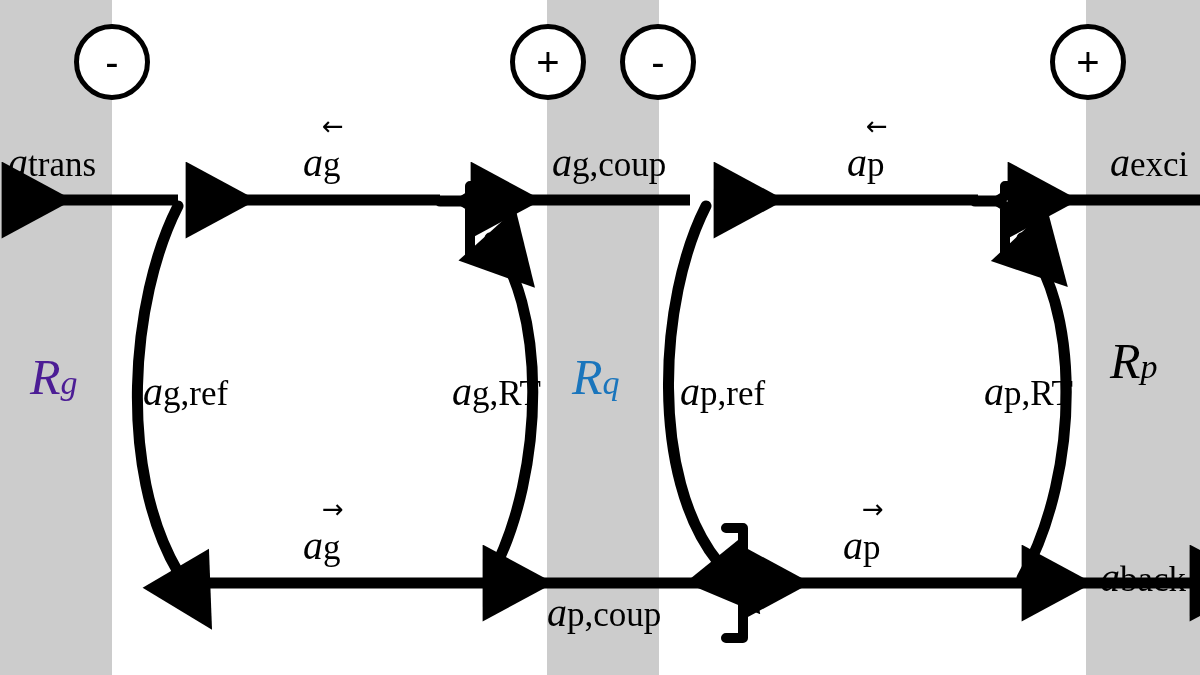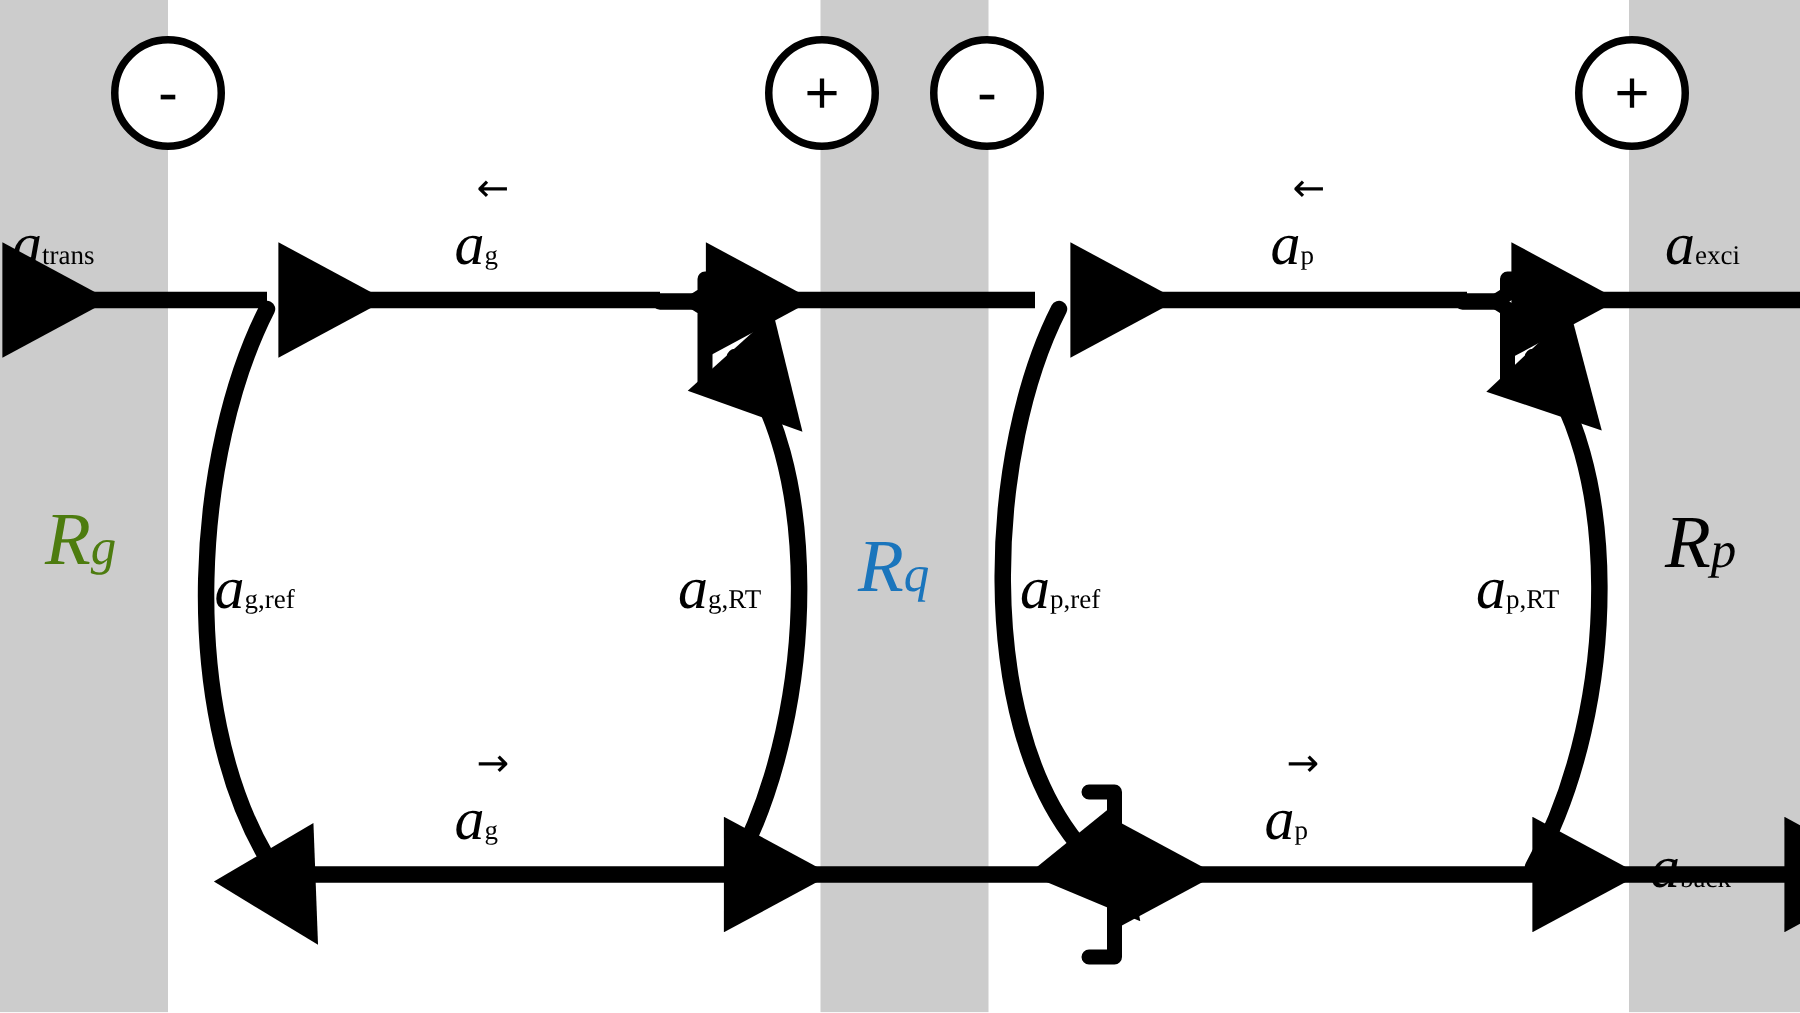--- a/index.html
+++ b/index.html
@@ -33,21 +33,21 @@
     white-space: nowrap;
     color: #000000;
     line-height: 1;
   }
   .amp {
     font-style: italic;
     font-size: 40px;
   }
   .sub {
     font-style: normal;
-    font-size: 18px;
+    font-size: 35px;
   }
   .rlbl {
     position: absolute;
     white-space: nowrap;
     font-style: italic;
     font-size: 50px;
     line-height: 1;
   }
   .rsub {
     font-style: italic;
@@ -153,38 +153,41 @@
   <div class="circ" style="left:510px; top:24px; width:76px; height:76px;">
     <span>+</span>
   </div>
   <div class="circ" style="left:620px; top:24px; width:76px; height:76px;">
     <span>-</span>
   </div>
   <div class="circ" style="left:1050px; top:24px; width:76px; height:76px;">
     <span>+</span>
   </div>
 
-  <div class="rlbl" style="left:30px; top:334px; color:#4d7c0f;">
+  <div class="rlbl" style="left:30px; top:352px; color:#4c1d95;">
     <span>R</span><span class="rsub">g</span>
   </div>
   <div class="rlbl" style="left:572px; top:352px; color:#1a75bc;font-family:Liberation Serif, serif;">
     <span>R</span><span class="rsub">q</span>
   </div>
   <div class="rlbl" style="left:1110px; top:336px; color:#000000;">
     <span>R</span><span class="rsub">p</span>
   </div>
 
   <div class="lbl amp" style="left:8px; top:143px;">
     <span>a</span><span class="sub">trans</span>
   </div>
 
   <div class="lbl amp" style="left:303px; top:143px;">
     <span>a</span><span class="arrsup"><span class="sub">g</span><span class="ov">←</span></span>
   </div>
 
+  <div class="lbl amp" style="left:552px; top:143px;">
+    <span>a</span><span class="sub">g,coup</span>
+  </div>
 
   <div class="lbl amp" style="left:847px; top:143px;">
     <span>a</span><span class="arrsup"><span class="sub">p</span><span class="ov">←</span></span>
   </div>
 
   <div class="lbl amp" style="left:1110px; top:143px;text-align:center;">
     <span>a</span><span class="sub">exci</span>
   </div>
 
   <div class="lbl amp" style="left:143px; top:372px;">
@@ -200,20 +203,23 @@
   </div>
 
   <div class="lbl amp" style="left:984px; top:372px;">
     <span>a</span><span class="sub">p,RT</span>
   </div>
 
   <div class="lbl amp" style="left:303px; top:526px;">
     <span>a</span><span class="arrsup"><span class="sub">g</span><span class="ov">→</span></span>
   </div>
 
+  <div class="lbl amp" style="left:547px; top:593px;">
+    <span>a</span><span class="sub">p,coup</span>
+  </div>
 
   <div class="lbl amp" style="left:843px; top:526px;">
     <span>a</span><span class="arrsup"><span class="sub">p</span><span class="ov">→</span></span>
   </div>
 
   <div class="lbl amp" style="left:1100px; top:526px;margin-top:32px;">
     <span>a</span><span class="sub">back</span>
   </div>
 
 </div>

